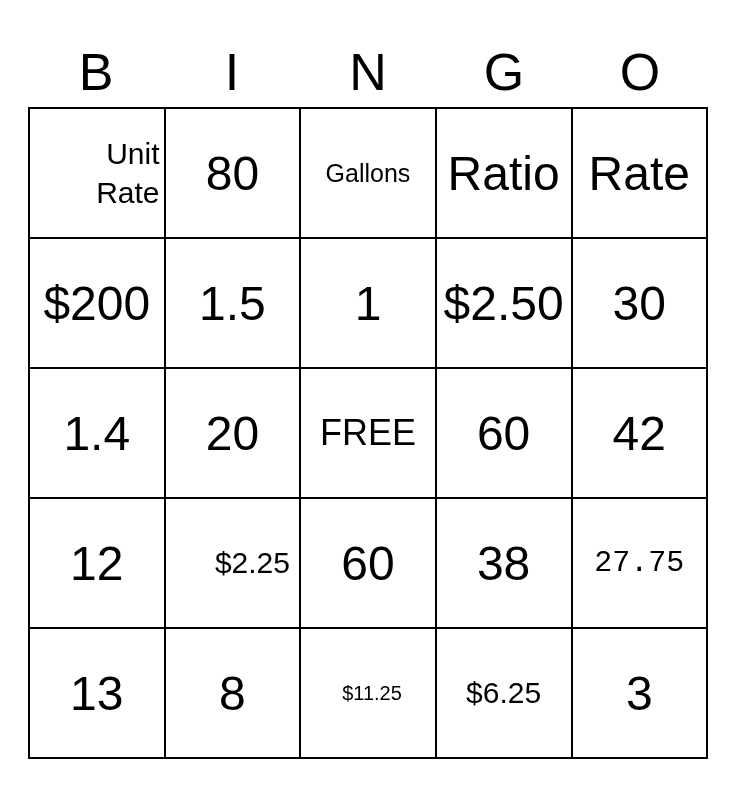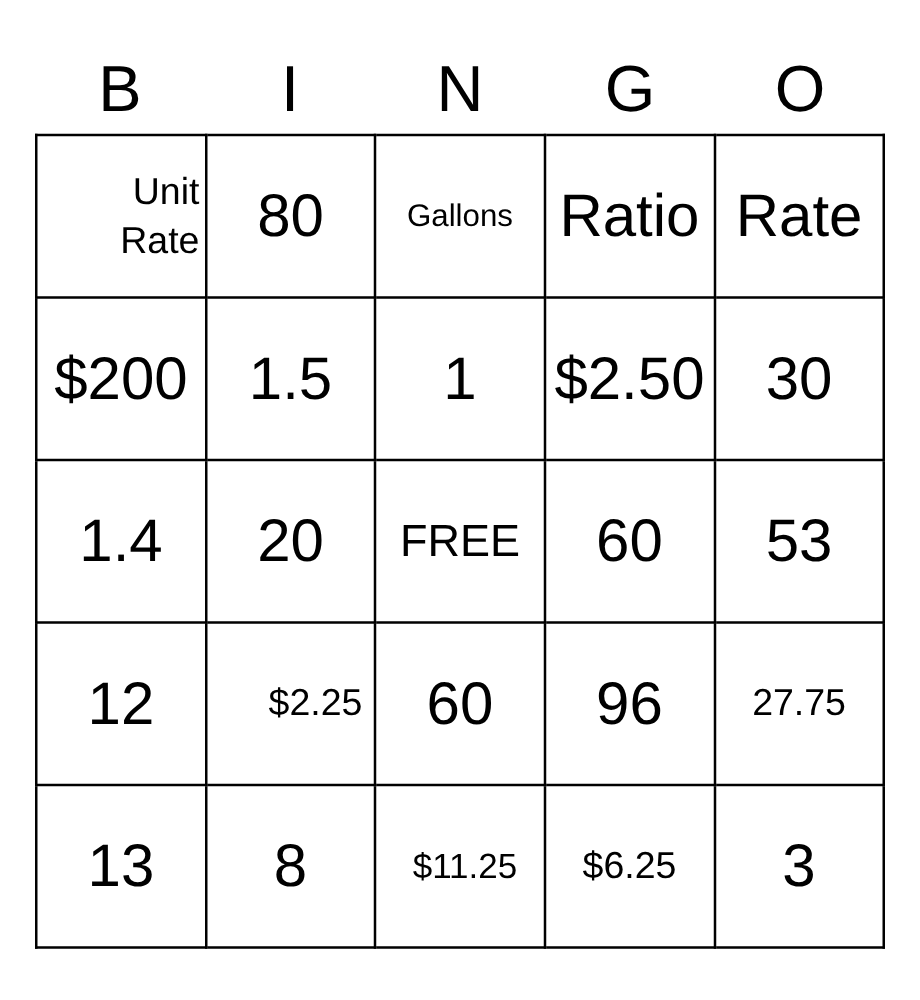--- a/index.html
+++ b/index.html
@@ -86,33 +86,33 @@
         <td>1</td>
         <td>$2.50</td>
         <td>30</td>
       </tr>
 
       <tr>
         <td>1.4</td>
         <td>20</td>
         <td style="font-size:36px;margin-top:19px;">FREE</td>
         <td>60</td>
-        <td>53</td>
+        <td>42</td>
       </tr>
 
       <tr>
         <td>12</td>
         <td style="font-size:30px;padding-left:44px;">$2.25</td>
         <td>60</td>
-        <td>96</td>
-        <td style="font-size:30px;">27.75</td>
+        <td>38</td>
+        <td style="font-size:30px;font-family:Liberation Mono, monospace;">27.75</td>
       </tr>
 
       <tr>
         <td>13</td>
         <td>8</td>
-        <td style="font-size:28px;padding-left:12px;">$11.25</td>
+        <td style="font-size:20px;padding-left:12px;">$11.25</td>
         <td style="font-size:30px;">$6.25</td>
         <td>3</td>
       </tr>
     </tbody>
   </table>
 </div>
 
 </body></html>

